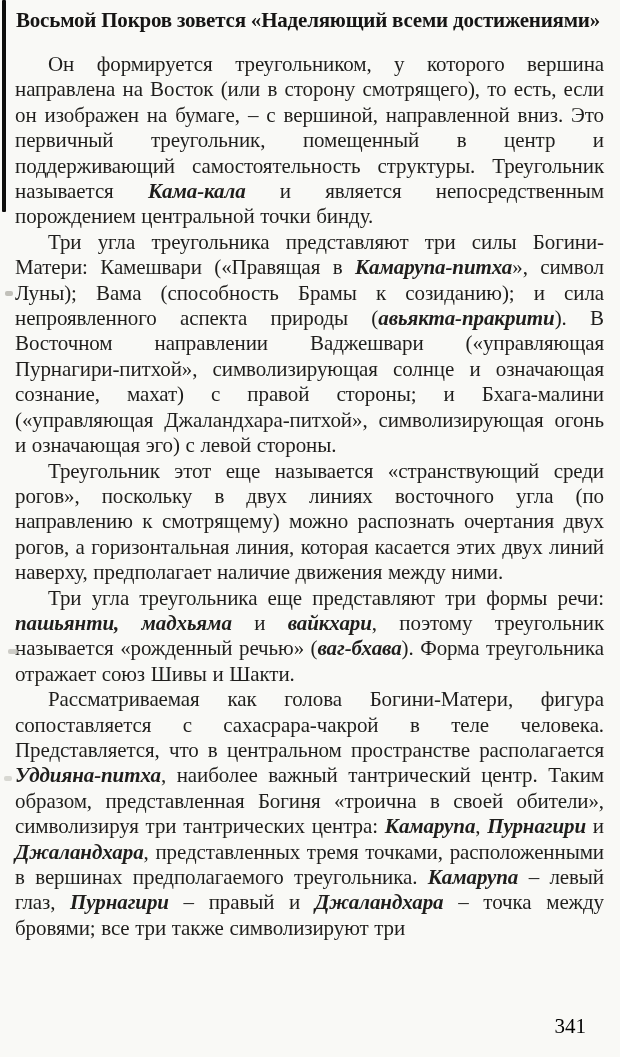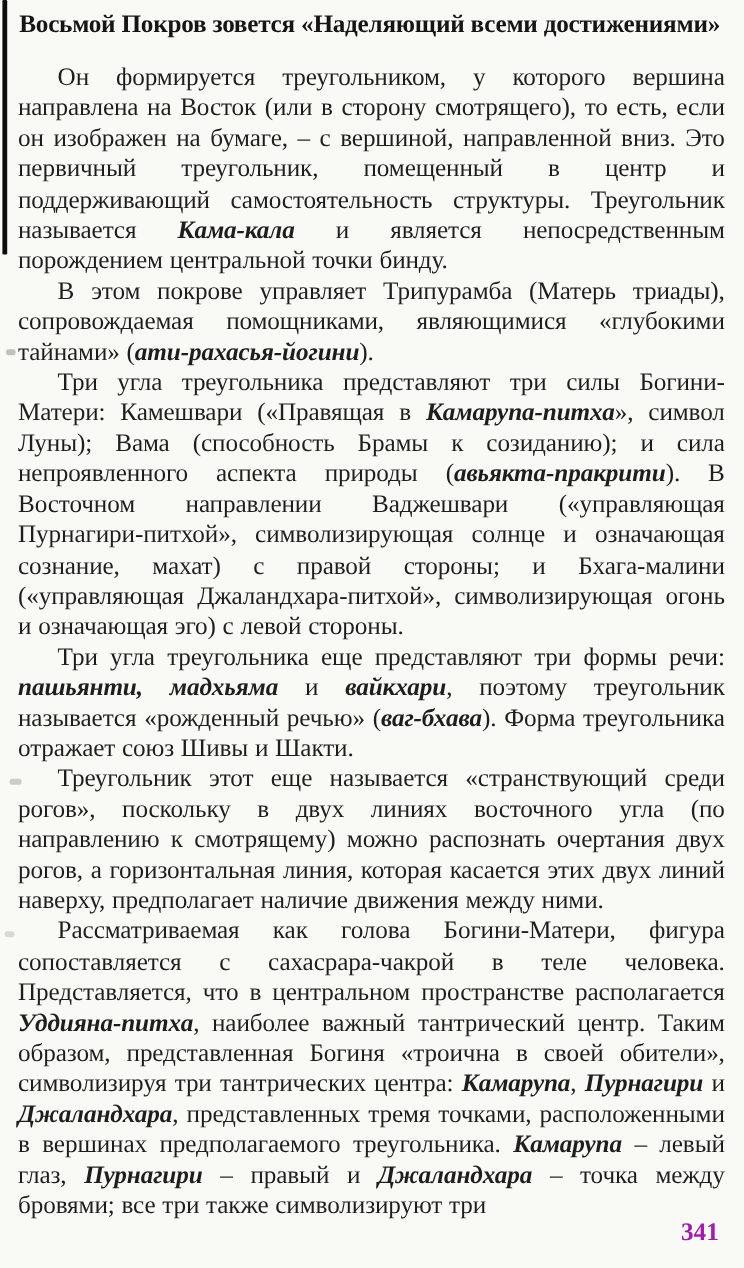--- a/index.html
+++ b/index.html
@@ -63,40 +63,39 @@
     word-spacing: 0.5px;
     letter-spacing: -0.1px;
   }
   .text-body p i {
     font-style: italic;
     font-weight: bold;
   }
   .page-number {
     position: absolute;
     top: 1014px;
-    right: 21px;
+    right: 34px;
     font-size: 21px;
-    font-weight: bold;
-    color: #a21caf;
+    font-weight: normal;
+    color: #000000;
   }
 </style>
 </head>
 <body>
 
 <div class="page">
   <div class="edge-line"></div>
   <div class="speck s1"></div>
   <div class="speck s2"></div>
   <div class="speck s3"></div>
 
   <h1 class="title">Восьмой Покров зовется «Наделяющий всеми достижениями»</h1>
 
   <div class="text-body" id="text-body">
       <p><span>Он формируется треугольником, у которого вершина направлена на Восток (или в сторону смотрящего), то есть, если он изображен на бумаге, – с вершиной, направленной вниз. Это первичный треугольник, помещенный в центр и поддерживающий самостоятельность структуры. Треугольник называется </span><i>Кама-кала</i><span> и является непосредственным порождением центральной точки бинду.</span></p>
-      <p><span>В этом покрове управляет Трипурамба (Матерь триады), сопровождаемая помощниками, являющимися «глубокими тайнами» (</span><i>ати-рахасья-йогини</i><span>).</span></p>
       <p><span>Три угла треугольника представляют три силы Богини-Матери: Камешвари («Правящая в </span><i>Камарупа-питха</i><span>», символ Луны); Вама (способность Брамы к созиданию); и сила непроявленного аспекта природы (</span><i>авьякта-пракрити</i><span>). В Восточном направлении Ваджешвари («управляющая Пурнагири-питхой», символизирующая солнце и означающая сознание, махат) с правой стороны; и Бхага-малини («управляющая Джаландхара-питхой», символизирующая огонь и означающая эго) с левой стороны.</span></p>
+      <p><span>Треугольник этот еще называется «странствующий среди рогов», поскольку в двух линиях восточного угла (по направлению к смотрящему) можно распознать очертания двух рогов, а горизонтальная линия, которая касается этих двух линий наверху, предполагает наличие движения между ними.</span></p>
       <p><span>Три угла треугольника еще представляют три формы речи: </span><i>пашьянти, мадхьяма</i><span> и </span><i>вайкхари</i><span>, поэтому треугольник называется «рожденный речью» (</span><i>ваг-бхава</i><span>). Форма треугольника отражает союз Шивы и Шакти.</span></p>
-      <p><span>Треугольник этот еще называется «странствующий среди рогов», поскольку в двух линиях восточного угла (по направлению к смотрящему) можно распознать очертания двух рогов, а горизонтальная линия, которая касается этих двух линий наверху, предполагает наличие движения между ними.</span></p>
       <p><span>Рассматриваемая как голова Богини-Матери, фигура сопоставляется с сахасрара-чакрой в теле человека. Представляется, что в центральном пространстве располагается </span><i>Уддияна-питха</i><span>, наиболее важный тантрический центр. Таким образом, представленная Богиня «троична в своей обители», символизируя три тантрических центра: </span><i>Камарупа</i><span>, </span><i>Пурнагири</i><span> и </span><i>Джаландхара</i><span>, представленных тремя точками, расположенными в вершинах предполагаемого треугольника. </span><i>Камарупа</i><span> – левый глаз, </span><i>Пурнагири</i><span> – правый и </span><i>Джаландхара</i><span> – точка между бровями; все три также символизируют три</span></p>
     </div>
 
   <div class="page-number">341</div>
 </div>
 
 </body></html>

